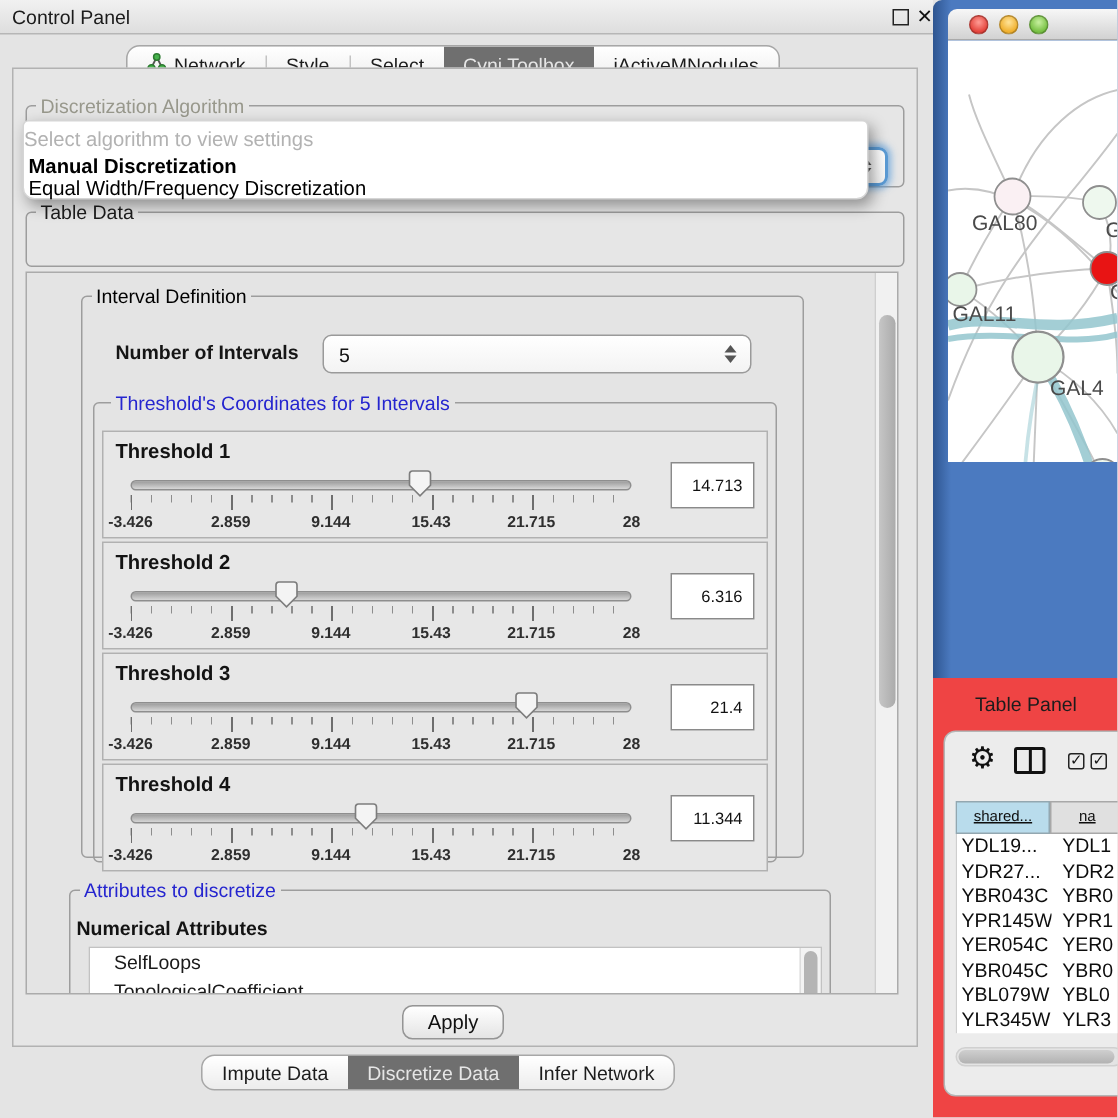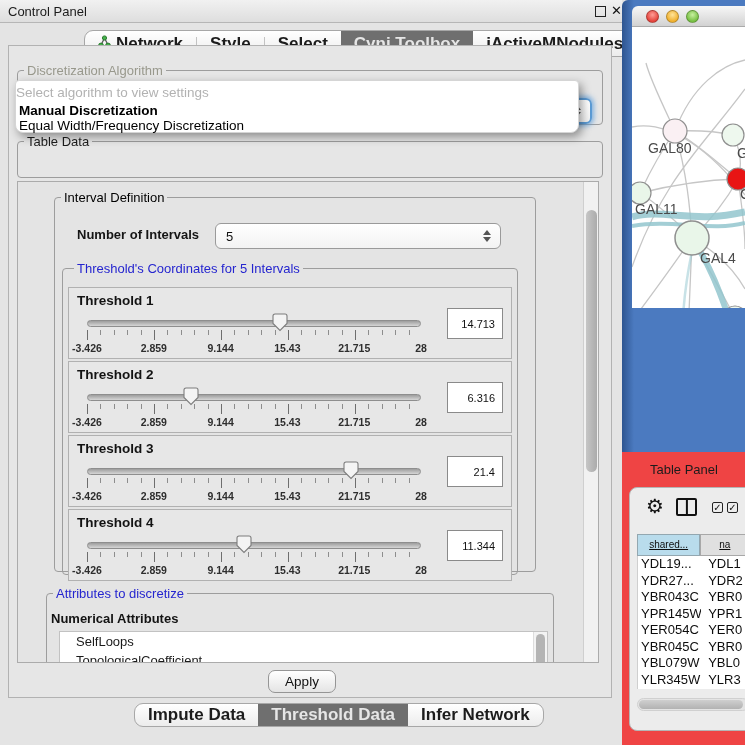--- a/index.html
+++ b/index.html
@@ -12,21 +12,21 @@
   .cp-titlebar { position:absolute; left:0; top:0; width:622px; height:23px;
     background:linear-gradient(#f1f1f1,#dedede); border-bottom:1px solid #b6b6b6; }
   .cp-title { position:absolute; left:8px; top:4px; font-size:13px; color:#1b1b1b; }
   .float-btn { position:absolute; left:595px; top:6px; width:11px; height:11px; border:1.6px solid #222; background:transparent; }
   .close-btn { position:absolute; left:611px; top:3px; font-size:13px; font-weight:bold; color:#111; cursor:default; }
 
   .tab-pill { position:absolute; display:flex; align-items:stretch; background:linear-gradient(#ffffff,#ececec);
     border:1px solid #a7a7a7; border-radius:9px; overflow:hidden; }
   .tab-pill.top { left:84px; top:30px; height:27px; }
   .tab-pill.bottom { left:134px; top:703px; height:24px; }
-  .tab { display:flex; align-items:center; gap:5px; padding:0 13px; font-size:17px; font-weight:bold; color:#1c1c1c; white-space:nowrap; }
+  .tab { display:flex; align-items:center; gap:5px; padding:0 13px; font-size:13px; font-weight:normal; color:#1c1c1c; white-space:nowrap; }
   .tab.selected { background:#6f6f6f; color:#e6e6e6; }
   .tab-sep { width:1px; background:#c3c3c3; margin:6px 0; }
 
   .content-box { position:absolute; left:8px; top:45px; width:604px; height:653px;
     border:1px solid #b2b2b2; background:#e6e6e6; }
 
   fieldset { border:1px solid #9d9d9d; border-radius:4px; position:absolute; }
   legend { font-size:13px; padding:0 3px; margin-left:6px; white-space:nowrap; }
   .lg-gray { color:#98988c; }
   .lg-plain { color:#1d1d1d; }
@@ -300,21 +300,21 @@
       </div>
     </div>
 
     <button class="apply-btn">Apply</button>
 
     <nav class="tab-pill bottom">
       <div class="tab">
         <span>Impute Data</span>
       </div>
       <div class="tab selected">
-        <span>Threshold Data</span>
+        <span>Discretize Data</span>
       </div>
       <div class="tab">
         <span>Infer Network</span>
       </div>
     </nav>
   </section>
 
   <section class="net-window">
     <div class="net-titlebar">
       <span class="light red"></span>

